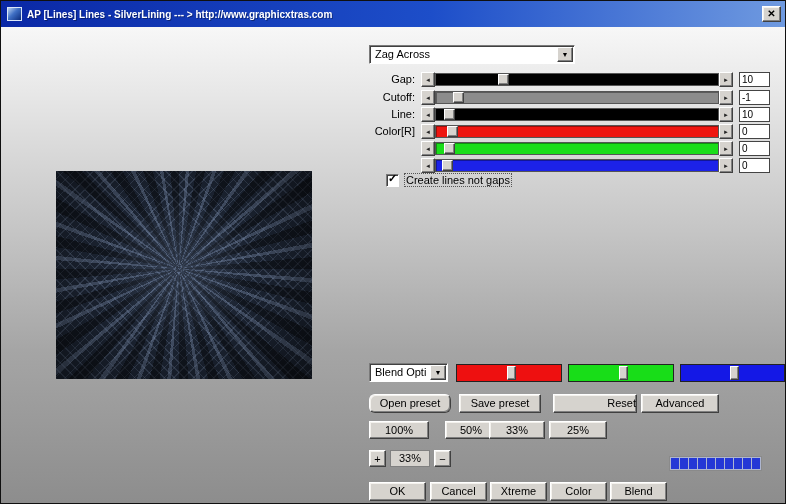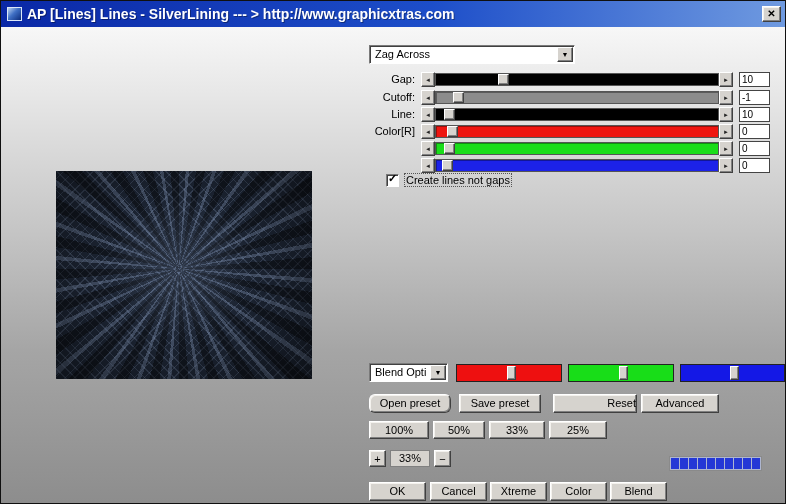--- a/index.html
+++ b/index.html
@@ -15,21 +15,21 @@
     position:absolute; left:0; top:0; right:0; height:26px;
     background:linear-gradient(90deg,#0a28a6 0%,#1d4ec9 55%,#6f9ae0 100%);
     display:flex; align-items:center; padding:0 4px;
   }
   .app-icon {
     width:15px; height:14px; margin:0 5px 0 2px;
     background:linear-gradient(135deg,#bcd4f2 0%,#3f6fc4 45%,#0a2a7a 100%);
     border:1px solid #dce8f8;
   }
   .title-text {
-    color:#ffffff; font-size:14px; font-weight:bold; white-space:nowrap;
+    color:#ffffff; font-size:10px; font-weight:bold; white-space:nowrap;
     text-shadow:1px 1px 0 rgba(0,0,0,.35);
   }
   .close-btn {
     position:absolute; right:4px; top:5px; width:19px; height:16px;
     background:#d6d3ce; border:1px solid; border-color:#ffffff #404040 #404040 #ffffff;
     box-shadow:inset -1px -1px 0 #808080, inset 1px 1px 0 #f4f2ee;
     font-size:10px; font-weight:bold; line-height:14px; text-align:center; color:#000;
     padding:0; cursor:default;
   }
 
@@ -260,21 +260,21 @@
     <div class="chan" style="left: 679px; width: 105px; background: rgb(20, 24, 230);">
       <span class="thumb" style="left: 48%;"></span>
     </div>
 
     <button class="btn" style="left:368px; top:367px; width:82px;border-radius:6px;">Open preset</button>
     <button class="btn" style="left:458px; top:367px; width:82px;">Save preset</button>
     <button class="btn" style="left:552px; top:367px; width:84px;text-align:right;">Reset</button>
     <button class="btn" style="left:640px; top:367px; width:78px;">Advanced</button>
 
     <button class="btn" style="left:368px; top:394px; width:60px; height:18px;">100%</button>
-    <button class="btn" style="left:432px; top:394px; width:52px; height:18px;">50%</button>
+    <button class="btn" style="left:444px; top:394px; width:52px; height:18px;">50%</button>
     <button class="btn" style="left:488px; top:394px; width:56px; height:18px;">33%</button>
     <button class="btn" style="left:548px; top:394px; width:58px; height:18px;">25%</button>
 
     <button class="btn" style="left:368px; top:423px; width:17px; height:17px;">+</button>
     <div class="zoombox">33%</div>
     <button class="btn" style="left:433px; top:423px; width:17px; height:17px;">−</button>
 
     <div class="progress">
       <span class="seg" style="background: rgb(36, 56, 214);"></span>
       <span class="seg" style="background: rgb(36, 56, 214);"></span>

